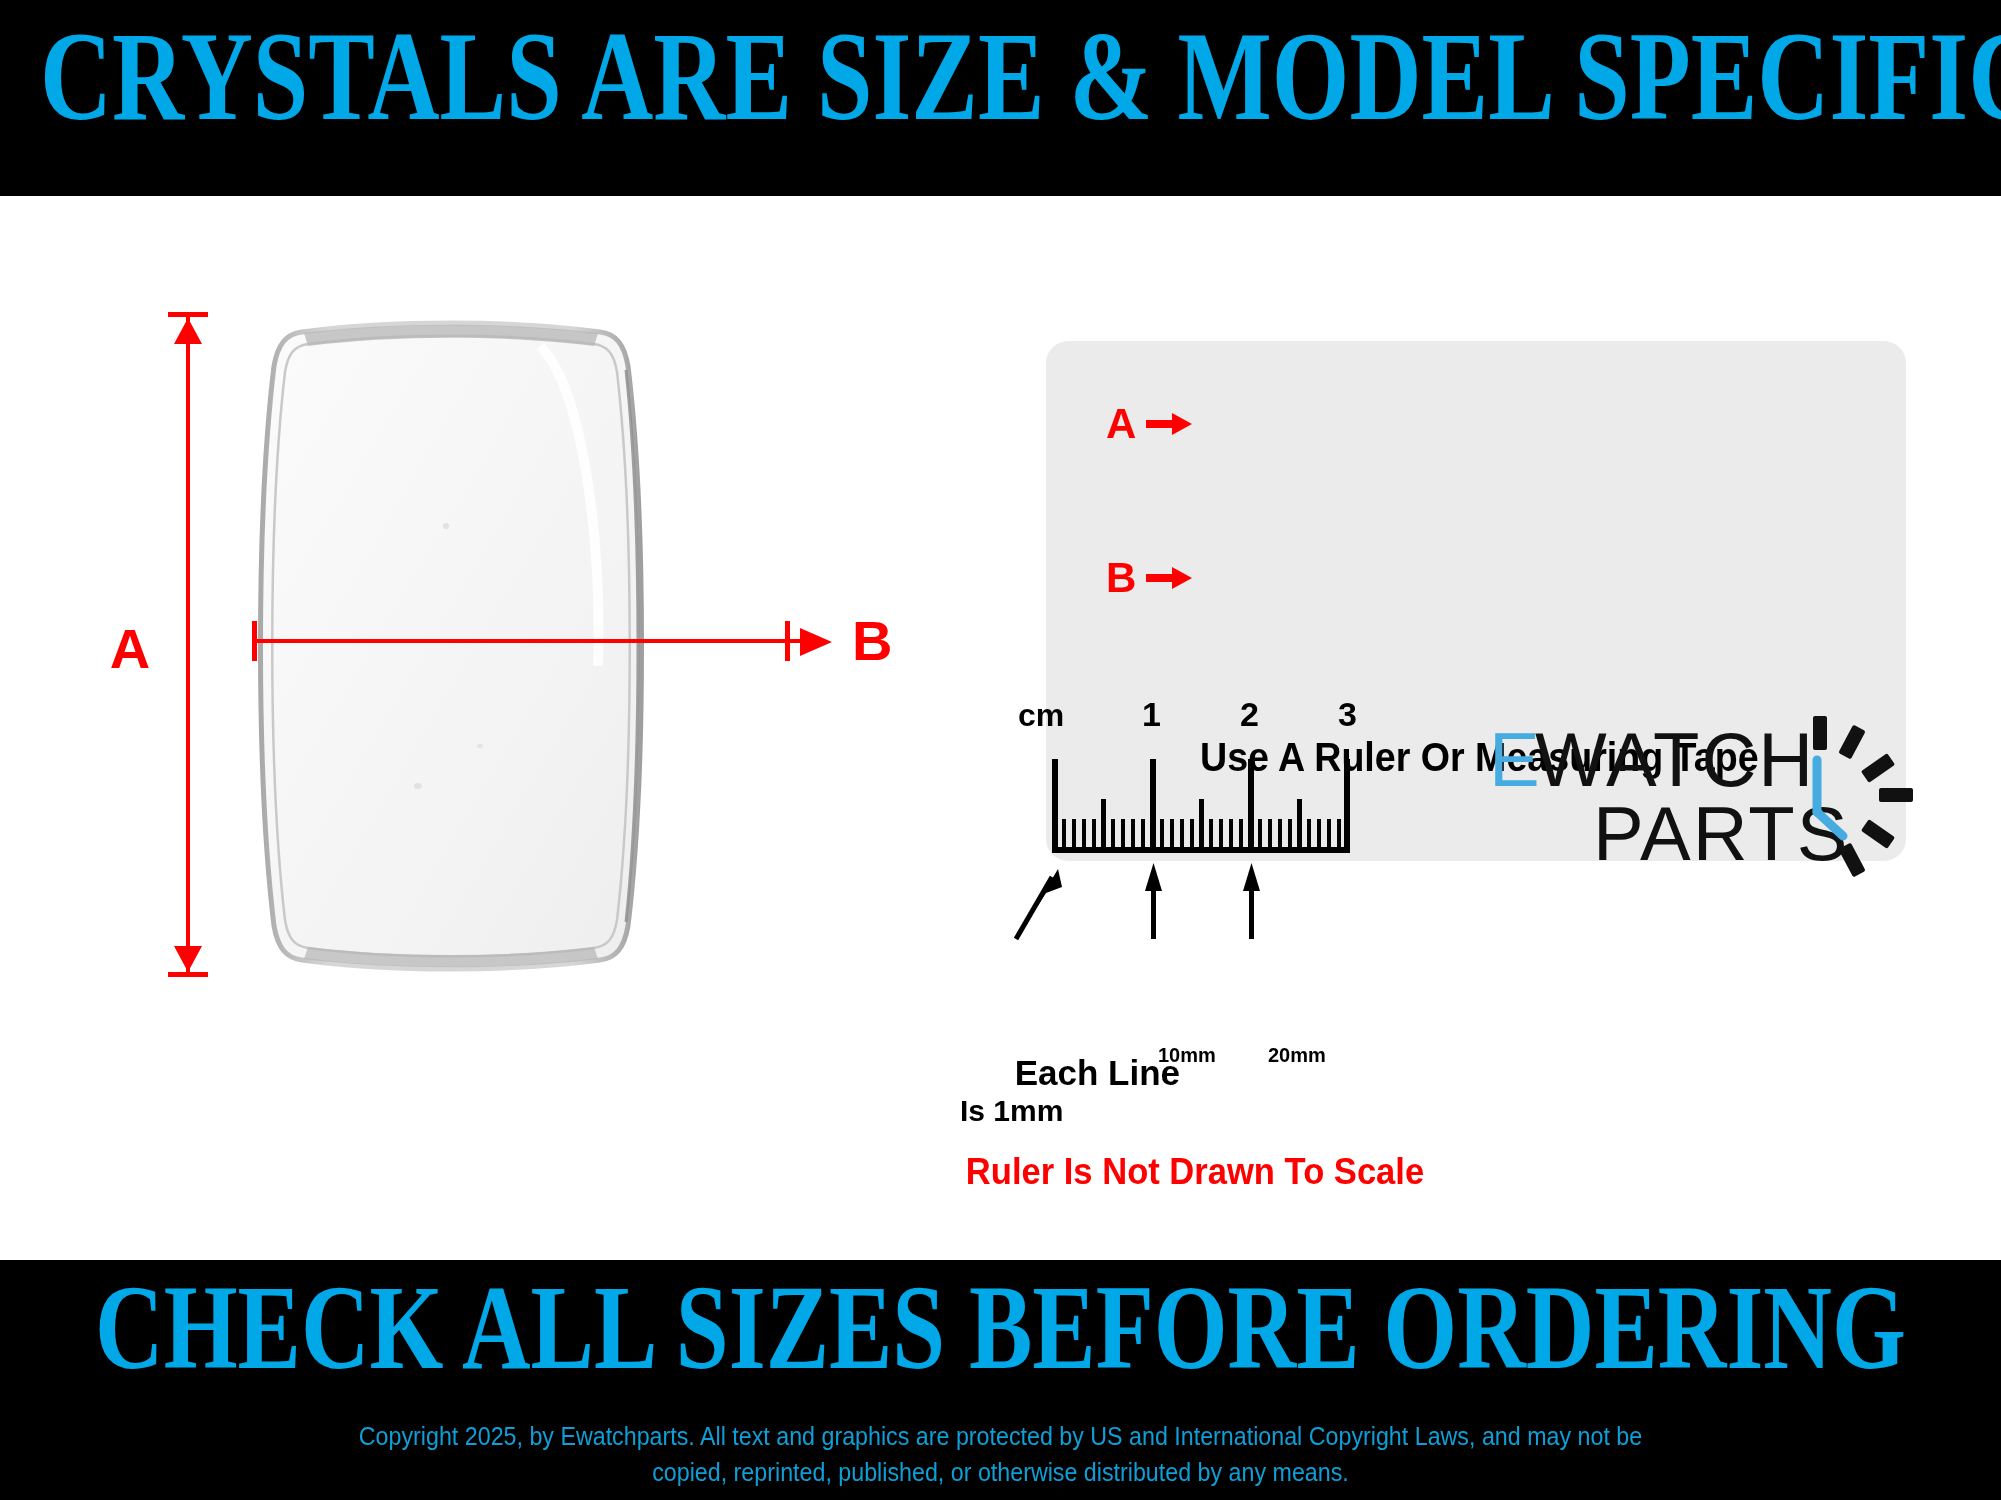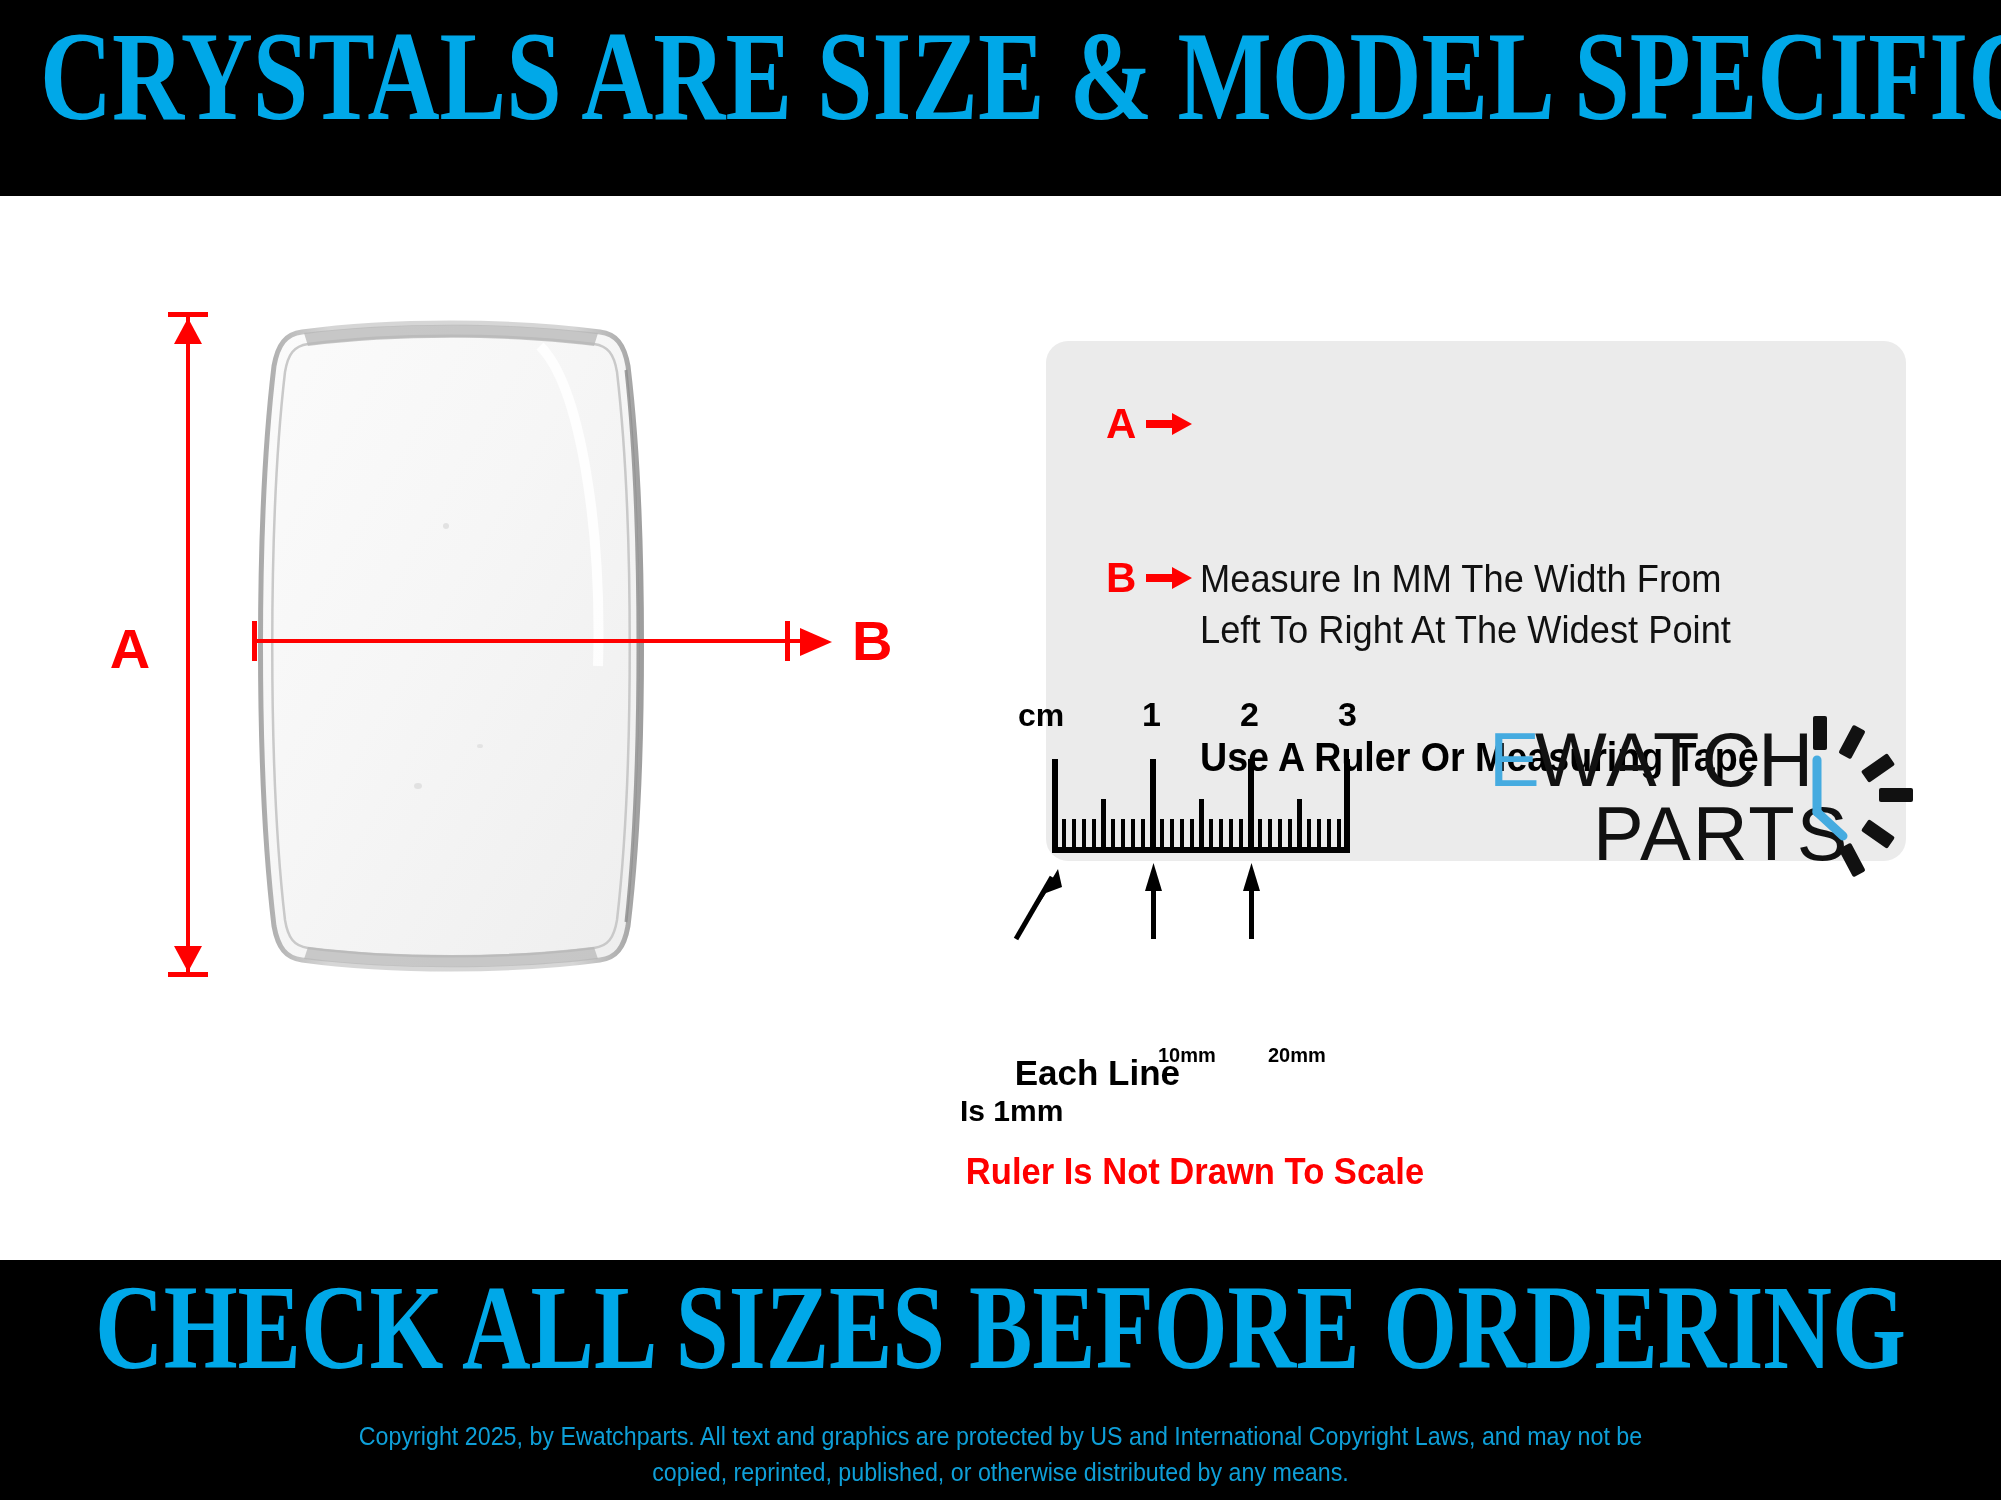--- a/index.html
+++ b/index.html
@@ -397,24 +397,20 @@
       </div>
     </div>
 
     <div class="instr-row" id="instr-row-b">
       <div class="instr-key">B</div>
       <div class="instr-arrow">
         <svg width="48" height="26" viewBox="0 0 48 26" xmlns="http://www.w3.org/2000/svg">
           <path d="M 0 9 L 26 9 L 26 2 L 46 13 L 26 24 L 26 17 L 0 17 Z" fill="#FF0000"></path>
         </svg>
       </div>
-      <div>
-        <div class="instr-text">Measure In MM The Width From</div>
-        <div class="instr-text">Left To Right At The Widest Point</div>
-      </div>
     </div>
 
     <div id="instr-note">Use A Ruler Or Measuring Tape</div>
   </div>
 
   <div id="ruler-figure">
     <svg width="420" height="270" viewBox="0 0 420 270" xmlns="http://www.w3.org/2000/svg">
 
       <rect x="62" y="146" width="298" height="6" fill="#000000"></rect>
 

